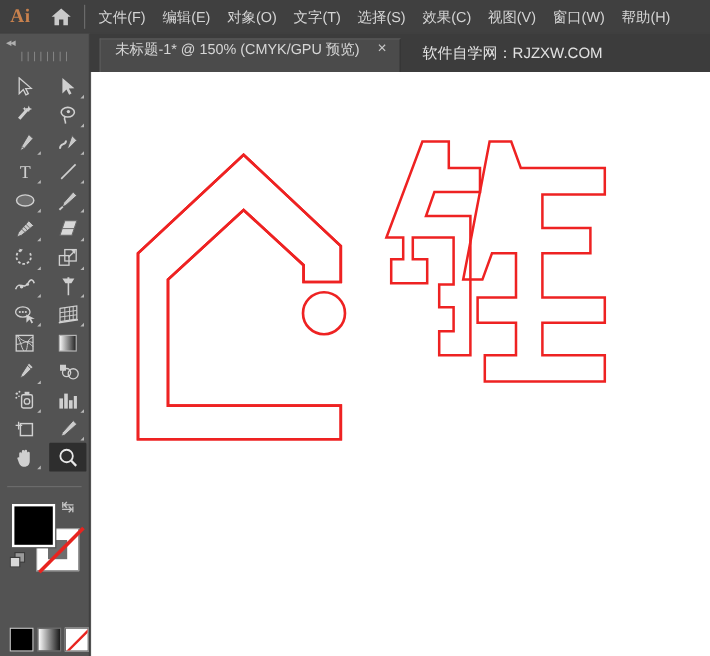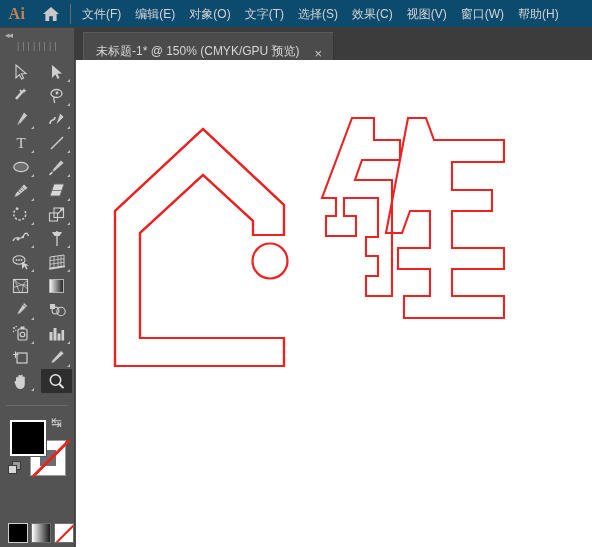--- a/index.html
+++ b/index.html
@@ -7,21 +7,21 @@
     width: 592px; height: 547px;
     overflow: hidden;
     background: #535353;
     font-family: "Liberation Sans", "DejaVu Sans", sans-serif;
   }
   #app { position: relative; width: 592px; height: 547px; background: #535353; }
 
   
   #menubar {
     position: absolute; left: 0; top: 0; width: 592px; height: 28px;
-    background: #0c4a6e;
+    background: #404040;
     display: flex; align-items: center;
     border-bottom: 1px solid #3f3f3f;
   }
   #ai-logo {
     width: 34px; height: 28px;
     display: flex; align-items: center; justify-content: center;
     color: #c8814d; font-size: 16px; font-weight: bold;
     letter-spacing: 0.5px;
     font-family: "Liberation Serif", serif;
   }
@@ -54,21 +54,21 @@
     color: #b0b0b0; font-size: 9px; letter-spacing: -1px;
   }
   #tool-grip {
     position: absolute; left: 0; right: 0; top: 14px;
     text-align: center; color: #909090; font-size: 8px;
     letter-spacing: 0.5px; font-family: "DejaVu Sans Mono", monospace;
   }
   #doc-tab {
     height: 28px; margin-left: 8px;
     background: #4b4b4b;
-    display: flex; align-items: flex-end;
+    display: flex; align-items: flex-start;
     padding: 0 8px 0 12px;
     border-top: 1px solid #5a5a5a;
     border-left: 1px solid #5a5a5a;
     border-right: 1px solid #333;
   }
   #doc-tab-title { color: #d6d6d6; font-size: 12px; white-space: nowrap; }
   #doc-tab-close {
     color: #c9c9c9; font-size: 13px; margin-left: 12px;
     line-height: 13px; padding: 0 3px;
   }
@@ -191,20 +191,21 @@
 
   <div id="tabbar">
     <div id="tab-leftpanel">
       <div id="collapse-arrows">◂◂</div>
       <div id="tool-grip">||||||||</div>
     </div>
     <div id="doc-tab">
       <span id="doc-tab-title">未标题-1* @ 150% (CMYK/GPU 预览)</span>
       <span id="doc-tab-close">×</span>
     </div>
+    <div id="watermark">软件自学网：RJZXW.COM</div>
   </div>
 
   <div id="toolbar">
     <div id="tool-grid">
 
       <div class="tool">
         <svg width="14" height="16" viewBox="0 0 14 16">
             <path d="M2 1 L2 14 L5.4 10.6 L7.6 15 L9.6 14 L7.4 9.8 L12 9.6 Z" fill="none" stroke="#d0d0d0" stroke-width="1.1"></path>
           </svg>
       </div>

